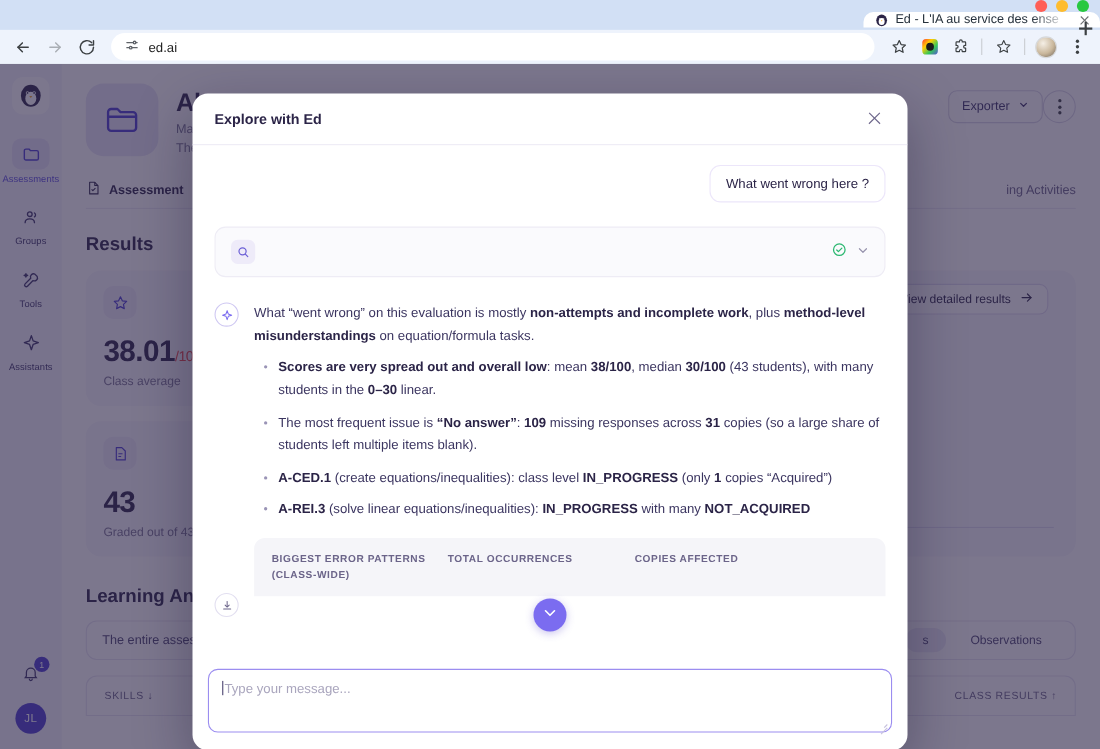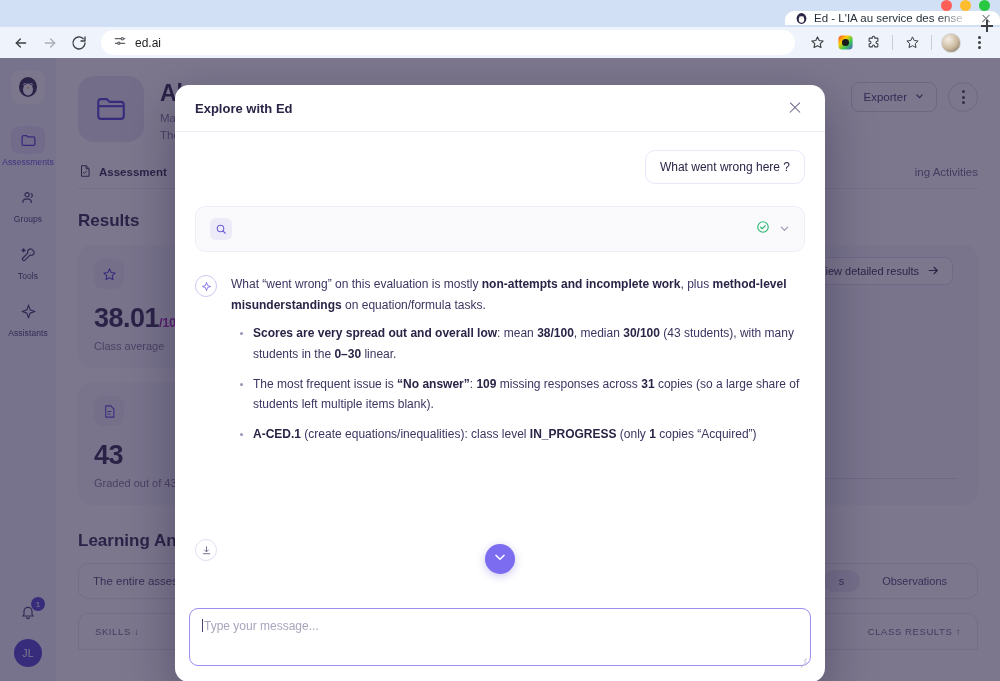--- a/index.html
+++ b/index.html
@@ -120,21 +120,21 @@
 
   .content { position: absolute; left: 56px; top: 0; right: 0; bottom: 0; padding: 18px 22px 0 22px; }
   .page-head { display: flex; align-items: flex-start; gap: 16px; }
   .folder-tile {
     width: 66px; height: 66px; border-radius: 16px; background: #e8e5f6;
     display: flex; align-items: center; justify-content: center; flex: 0 0 66px;
   }
   .head-text { padding-top: 4px; flex: 1; }
   .page-title { font-size: 23px; font-weight: 700; color: #2b2447; letter-spacing: -.2px; }
   .page-sub { font-size: 11.5px; color: #7a7494; margin-top: 5px; }
-  .head-actions { display: flex; align-items: flex-start; gap: 11px; padding-top: 6px; }
+  .head-actions { display: flex; align-items: flex-start; gap: 0; padding-top: 6px; }
   .btn-outline {
     height: 30px; border: 1px solid #d8d5e6; border-radius: 8px; background: #fff;
     font-size: 11.5px; color: #3b3468; display: flex; align-items: center; gap: 8px; padding: 0 12px;
   }
   .icon-round {
     width: 30px; height: 30px; border-radius: 50%; border: 1px solid #d8d5e6; background: #fff;
     display: flex; align-items: center; justify-content: center;
   }
 
   .tabs-row { display: flex; gap: 26px; margin-top: 22px; border-bottom: 1px solid #eceaf4; padding-bottom: 8px; }
@@ -143,21 +143,21 @@
 
   .sec-title { font-size: 17px; font-weight: 700; color: #2b2447; margin: 22px 0 14px; }
 
   .stats-col { width: 196px; display: flex; flex-direction: column; gap: 14px; }
   .stat-card { background: #f7f6fc; border-radius: 14px; padding: 14px 16px 16px; }
   .stat-ico {
     width: 30px; height: 30px; border-radius: 9px; background: #ece9f8;
     display: flex; align-items: center; justify-content: center; margin-bottom: 14px;
   }
   .stat-val { font-size: 27px; font-weight: 700; color: #2b2447; letter-spacing: -.5px; }
-  .stat-val small { font-size: 13px; font-weight: 700; color: #a21caf; }
+  .stat-val small { font-size: 13px; font-weight: 400; color: #ef4444; }
   .stat-lbl { font-size: 11px; color: #7a7494; margin-top: 6px; }
 
   .results-grid { display: flex; gap: 18px; }
   .chart-card { flex: 1; background: #f7f6fc; border-radius: 14px; position: relative; min-height: 210px; }
   .view-detailed {
     position: absolute; top: 12px; right: 25px; height: 28px; border: 1px solid #ded9ee;
     border-radius: 8px; background: #fff; display: flex; align-items: center; gap: 8px;
     padding: 0 12px; font-size: 11px; color: #2b2447;
   }
   .mini-axis { position: absolute; bottom: 26px; left: 20px; right: 20px; height: 1px; background: #ded9ee; }
@@ -601,24 +601,30 @@
             <p><span>What “went wrong” on this evaluation is mostly </span><b>non-attempts and incomplete work</b><span>, plus </span><b>method-level misunderstandings</b><span> on equation/formula tasks.</span></p>
 
             <ul>
               <li><b>Scores are very spread out and overall low</b><span>: mean </span><b>38/100</b><span>, median </span><b>30/100</b><span> (43 students), with many students in the </span><b>0–30</b><span> linear.</span></li>
               <li><span>The most frequent issue is </span><b>“No answer”</b><span>: </span><b>109</b><span> missing responses across </span><b>31</b><span> copies (so a large share of students left multiple items blank).</span></li>
             </ul>
 
 
             <ul class="tight">
               <li><b>A-CED.1</b><span> (create equations/inequalities): class level </span><b>IN_PROGRESS</b><span> (only </span><b>1</b><span> copies “Acquired”)</span></li>
+              <li><b>A-REI.3</b><span> (solve linear equations/inequalities): </span><b>IN_PROGRESS</b><span> with many </span><b>NOT_ACQUIRED</b></li>
             </ul>
           </div>
         </div>
 
+        <div class="data-table">
+          <span class="dt-col c1">BIGGEST ERROR PATTERNS (CLASS-WIDE)</span>
+          <span class="dt-col c2">TOTAL OCCURRENCES</span>
+          <span class="dt-col c3">COPIES AFFECTED</span>
+        </div>
 
         <div class="dl-btn">
           <svg width="11" height="11" viewBox="0 0 24 24" fill="none" stroke="#6b6489" stroke-width="2" stroke-linecap="round" stroke-linejoin="round">
               <path d="M12 4v10"></path>
               <path d="M8 11l4 4 4-4"></path>
               <path d="M5 19h14"></path>
             </svg>
         </div>
 
         <div class="scroll-down">

